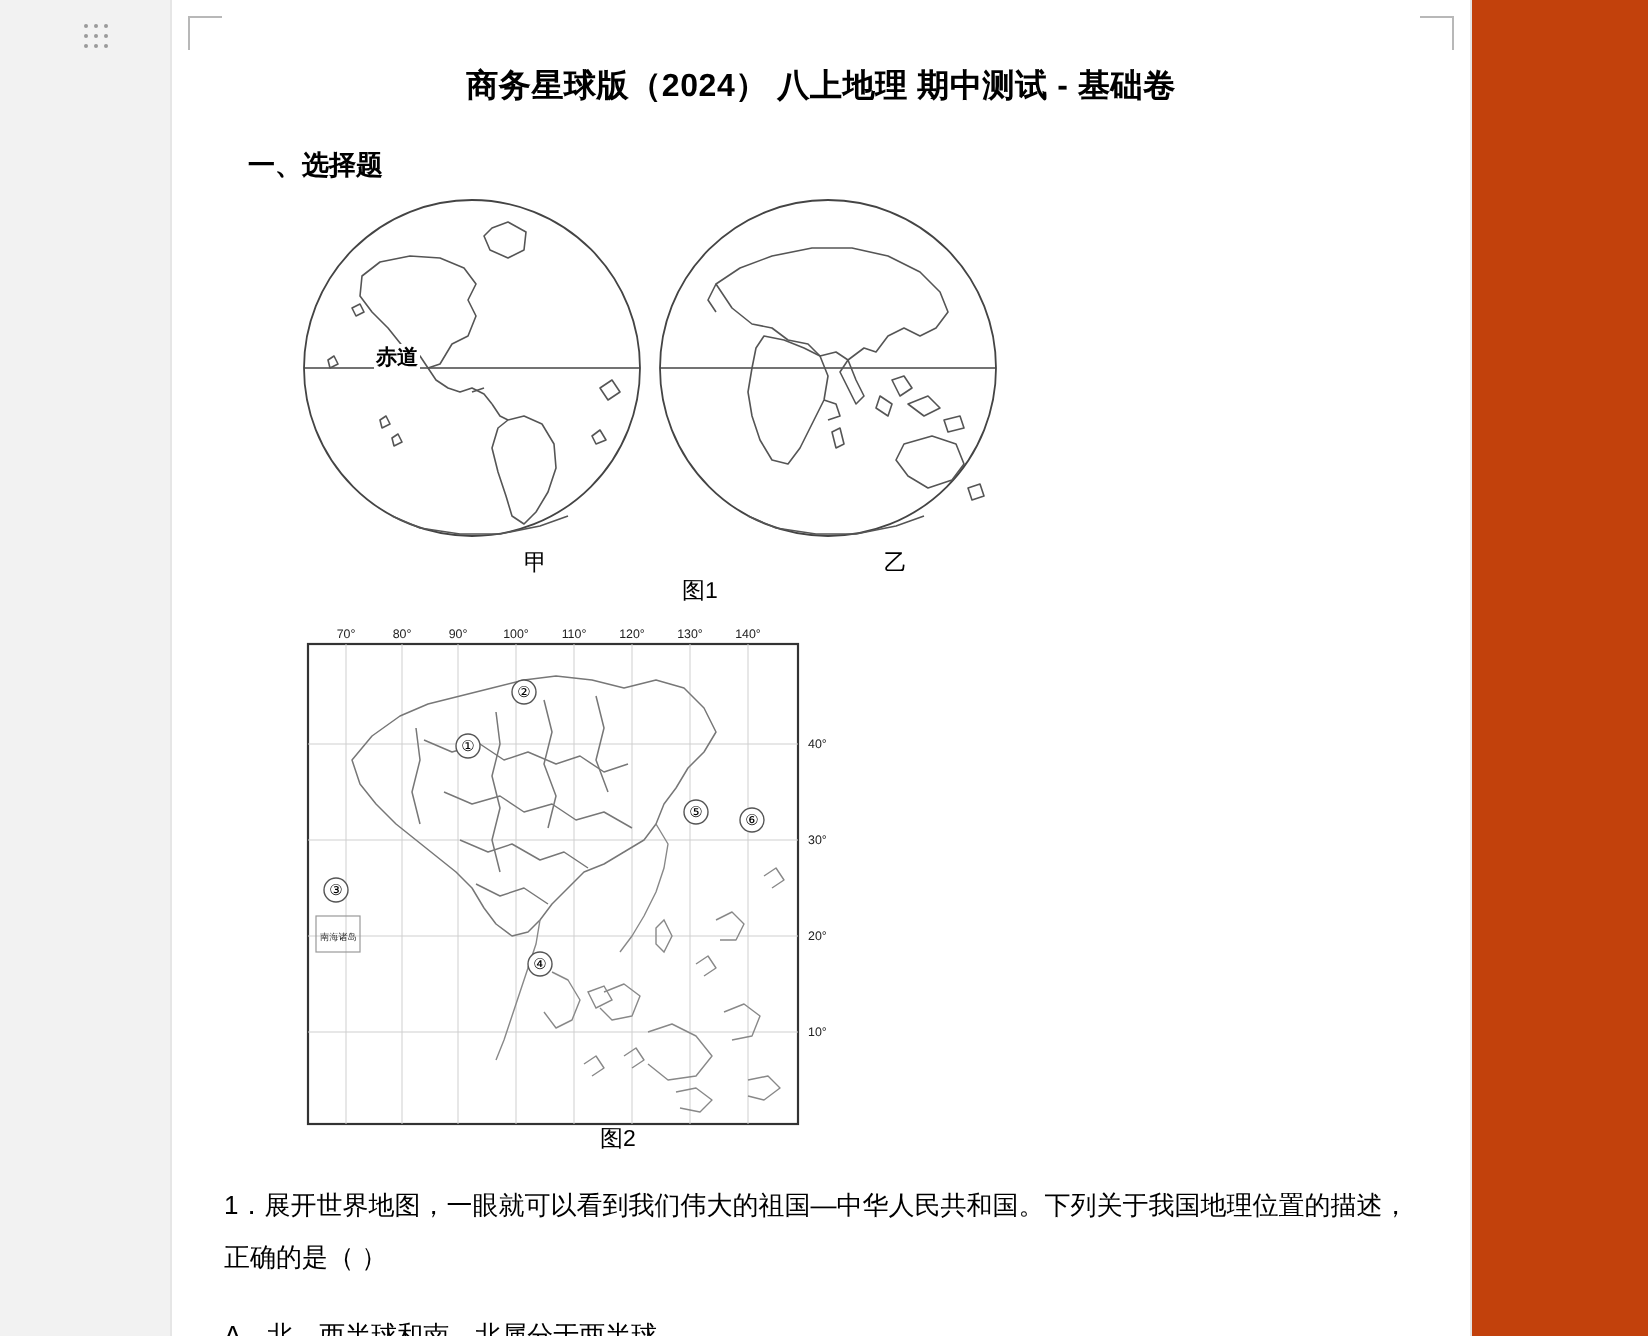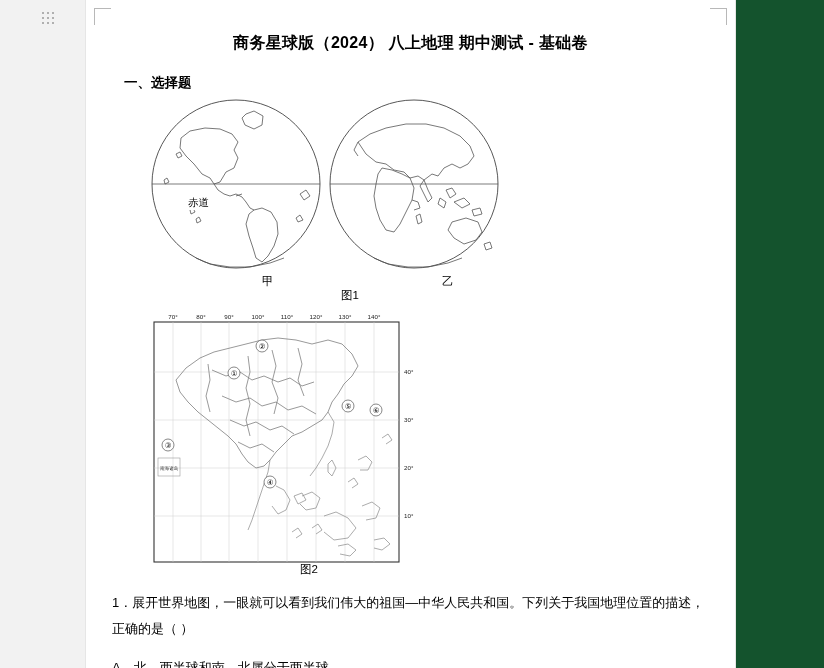--- a/index.html
+++ b/index.html
@@ -9,21 +9,21 @@
     width: 824px;
     height: 668px;
     overflow: hidden;
     font-family: "Liberation Sans", sans-serif;
   }
 
   .viewport {
     position: relative;
     width: 824px;
     height: 668px;
-    background: #14532d;
+    background: #c2410c;
   }
 
   
   .gutter {
     position: absolute;
     left: 0; top: 0;
     width: 86px;
     height: 668px;
     background: #f2f2f2;
   }
@@ -128,25 +128,26 @@
   }
   .fig1 .caption-fig {
     position: absolute;
     left: 255px;
     top: 190px;
     font-size: 11.5px;
   }
   .eq-label {
     position: absolute;
     left: 101px;
-    top: 98px;
+    top: 74px;
     font-size: 10.5px;
     color: #000;
     background: #fff;
     padding: 0 1px;
+    font-weight: bold;
   }
 
   
   .fig2wrap {
     position: relative;
     margin-top: 12px;
     height: 270px;
   }
   .fig2-caption {
     position: absolute;

